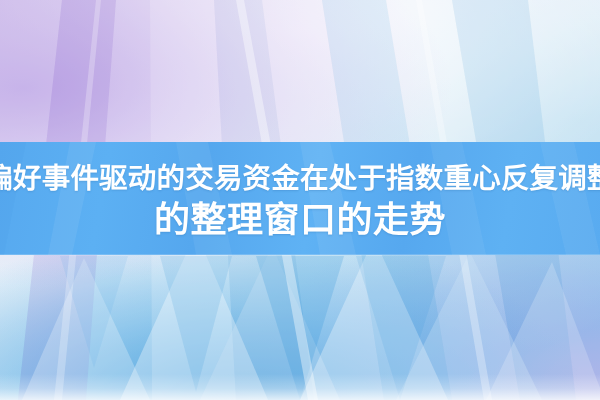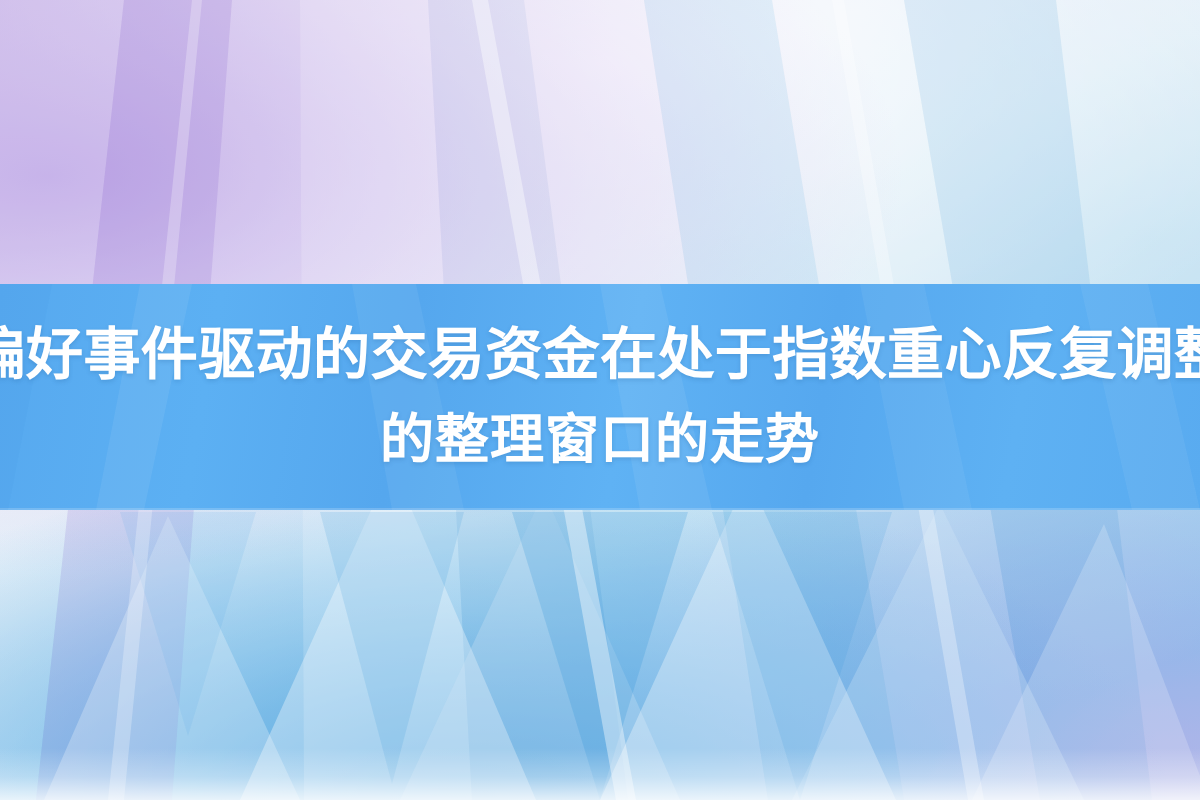--- a/index.html
+++ b/index.html
@@ -106,21 +106,21 @@
     flex-direction: column;
     align-items: center;
     justify-content: center;
     gap: 2px;
     z-index: 5;
   }
 
   .headline-line {
     color: #ffffff;
     font-weight: 700;
-    font-size: 27px;
+    font-size: 36px;
     line-height: 40px;
     letter-spacing: 0.5px;
     white-space: nowrap;
     text-shadow: 0 1px 2px rgba(30,90,150,0.22);
   }
 
   .headline-line.l1 {
     font-size: 28.5px;
     letter-spacing: 0.2px;
   }

